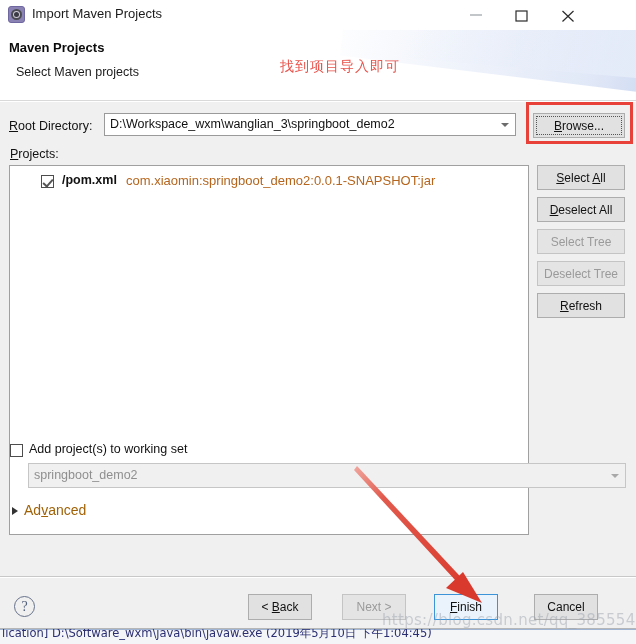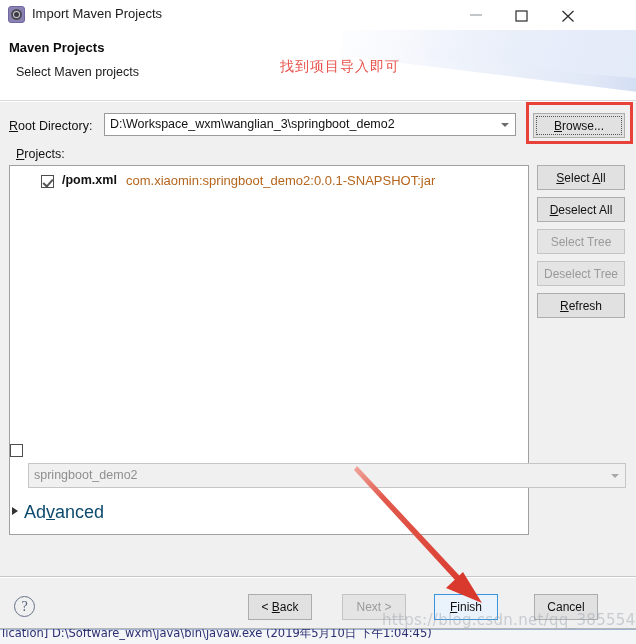--- a/index.html
+++ b/index.html
@@ -193,21 +193,21 @@
   
   .red-rect {
     position: absolute;
     left: 526px; top: 102px;
     width: 107px; height: 42px;
     border: 3px solid #e8413a;
     box-sizing: border-box;
     z-index: 40;
   }
 
-  .projects-label { left: 16px; top: 45px; }
+  .projects-label { left: 10px; top: 45px; }
 
   .list-panel {
     position: absolute;
     left: 9px; top: 63px;
     width: 520px; height: 370px;
     background: #ffffff;
     border: 1px solid #a0a0a0;
     box-sizing: border-box;
     overflow: hidden;
   }
@@ -267,22 +267,22 @@
     position: absolute;
     left: 0; top: 5px;
     width: 0; height: 0;
     border-top: 4px solid transparent;
     border-bottom: 4px solid transparent;
     border-left: 6px solid #333333;
   }
   .adv-label {
     position: absolute;
     left: 12px; top: 0;
-    font-size: 18px;
-    color: #0c4a6e;
+    font-size: 14px;
+    color: #a16207;
   }
 
   
   .footer-sep {
     position: absolute;
     left: 0; top: 576px;
     width: 636px; height: 1px;
     background: #c8c8c8;
   }
   .footer {
@@ -433,20 +433,21 @@
         <span>Select Tree</span>
       </div>
     <div class="btn side-btn disabled" style="top:159px">
         <span>Deselect Tree</span>
       </div>
     <div class="btn side-btn" style="top:191px">
         <span><span class="u">R</span>efresh</span>
       </div>
 
     <div class="chk ws-chk"></div>
+    <div class="lbl ws-label">Add project(s) to working set</div>
 
     <div class="combo ws-combo">
       <div class="val">springboot_demo2</div>
       <div class="arrow"></div>
     </div>
 
     <div class="adv-row">
       <div class="adv-tri"></div>
       <div class="adv-label">Ad<span class="u">v</span>anced</div>
     </div>

